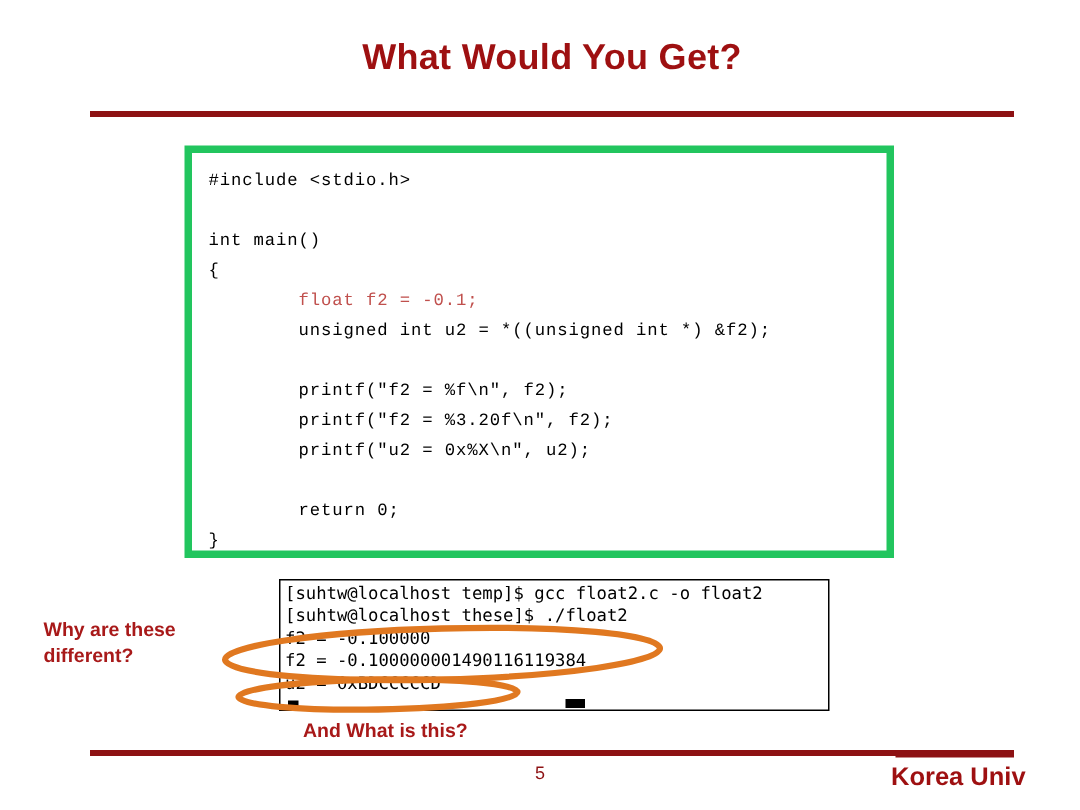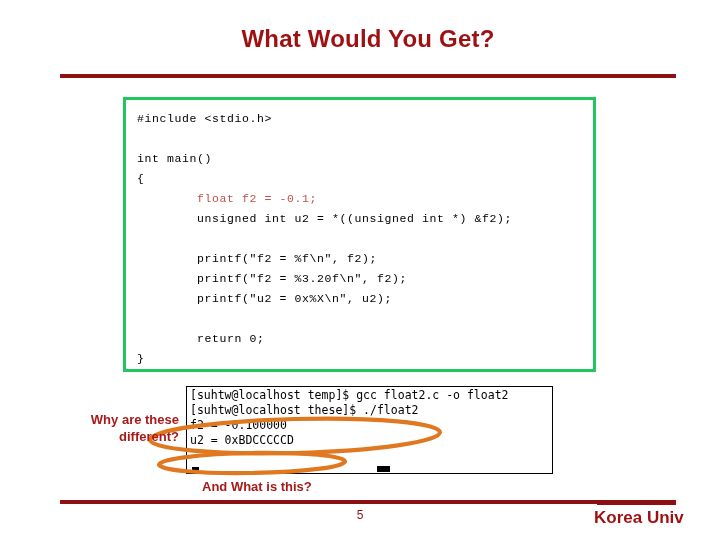--- a/index.html
+++ b/index.html
@@ -44,21 +44,21 @@
     background: #8d1113;
   }
 
   
   .code-box {
     position: absolute;
     left: 123px;
     top: 97px;
     width: 473px;
     height: 275px;
-    border: 3px solid #22c55e;
+    border: 5px solid #22c55e;
     background: #ffffff;
     box-sizing: border-box;
     overflow: hidden;
   }
   .code-inner {
     position: absolute;
     left: 11px;
     top: 9px;
     font-family: "Liberation Mono", "DejaVu Sans Mono", monospace;
     font-size: 11.5px;
@@ -113,21 +113,20 @@
   
   .annot-left {
     position: absolute;
     left: 29px;
     top: 411px;
     width: 150px;
     font-size: 13px;
     font-weight: bold;
     color: #a81919;
     line-height: 17px;
-    text-align: right;
   }
   .annot-bottom {
     position: absolute;
     left: 202px;
     top: 478px;
     font-size: 13px;
     font-weight: bold;
     color: #a81919;
     line-height: 17px;
     white-space: nowrap;
@@ -182,21 +181,21 @@
 <div class="slide">
 
   <div class="title">What Would You Get?</div>
   <div class="title-rule"></div>
 
   <div class="code-box">
     <div class="code-inner" id="code-inner"><div class="code-line">#include &lt;stdio.h&gt;</div><div class="code-line blank">&nbsp;</div><div class="code-line">int main()</div><div class="code-line">{</div><div class="code-line code-red">        float f2 = -0.1;</div><div class="code-line">        unsigned int u2 = *((unsigned int *) &amp;f2);</div><div class="code-line blank">&nbsp;</div><div class="code-line">        printf("f2 = %f\n", f2);</div><div class="code-line">        printf("f2 = %3.20f\n", f2);</div><div class="code-line">        printf("u2 = 0x%X\n", u2);</div><div class="code-line blank">&nbsp;</div><div class="code-line">        return 0;</div><div class="code-line">}</div></div>
   </div>
 
   <div class="term-box">
-    <div class="term-inner" id="term-inner"><div>[suhtw@localhost temp]$ gcc float2.c -o float2</div><div>[suhtw@localhost these]$ ./float2</div><div>f2 = -0.100000</div><div>u2 = 0xBDCCCCCD</div></div>
+    <div class="term-inner" id="term-inner"><div>[suhtw@localhost temp]$ gcc float2.c -o float2</div><div>[suhtw@localhost these]$ ./float2</div><div>f2 = -0.100000</div><div>f2 = -0.100000001490116119384</div><div>u2 = 0xBDCCCCCD</div></div>
   </div>
   <div class="term-cursor"></div>
   <div class="term-cursor2"></div>
 
   <svg class="ellipse-layer" viewBox="0 0 720 540">
     <ellipse cx="295" cy="436" rx="145" ry="17" fill="none" stroke="#e07820" stroke-width="4.2" stroke-linecap="round" transform="rotate(-1.5 295 436)"></ellipse>
     <ellipse cx="252" cy="463" rx="93" ry="10" fill="none" stroke="#e07820" stroke-width="4.2" stroke-linecap="round" transform="rotate(-1 252 463)"></ellipse>
   </svg>
 
   <div class="annot-left">Why are these different?</div>

